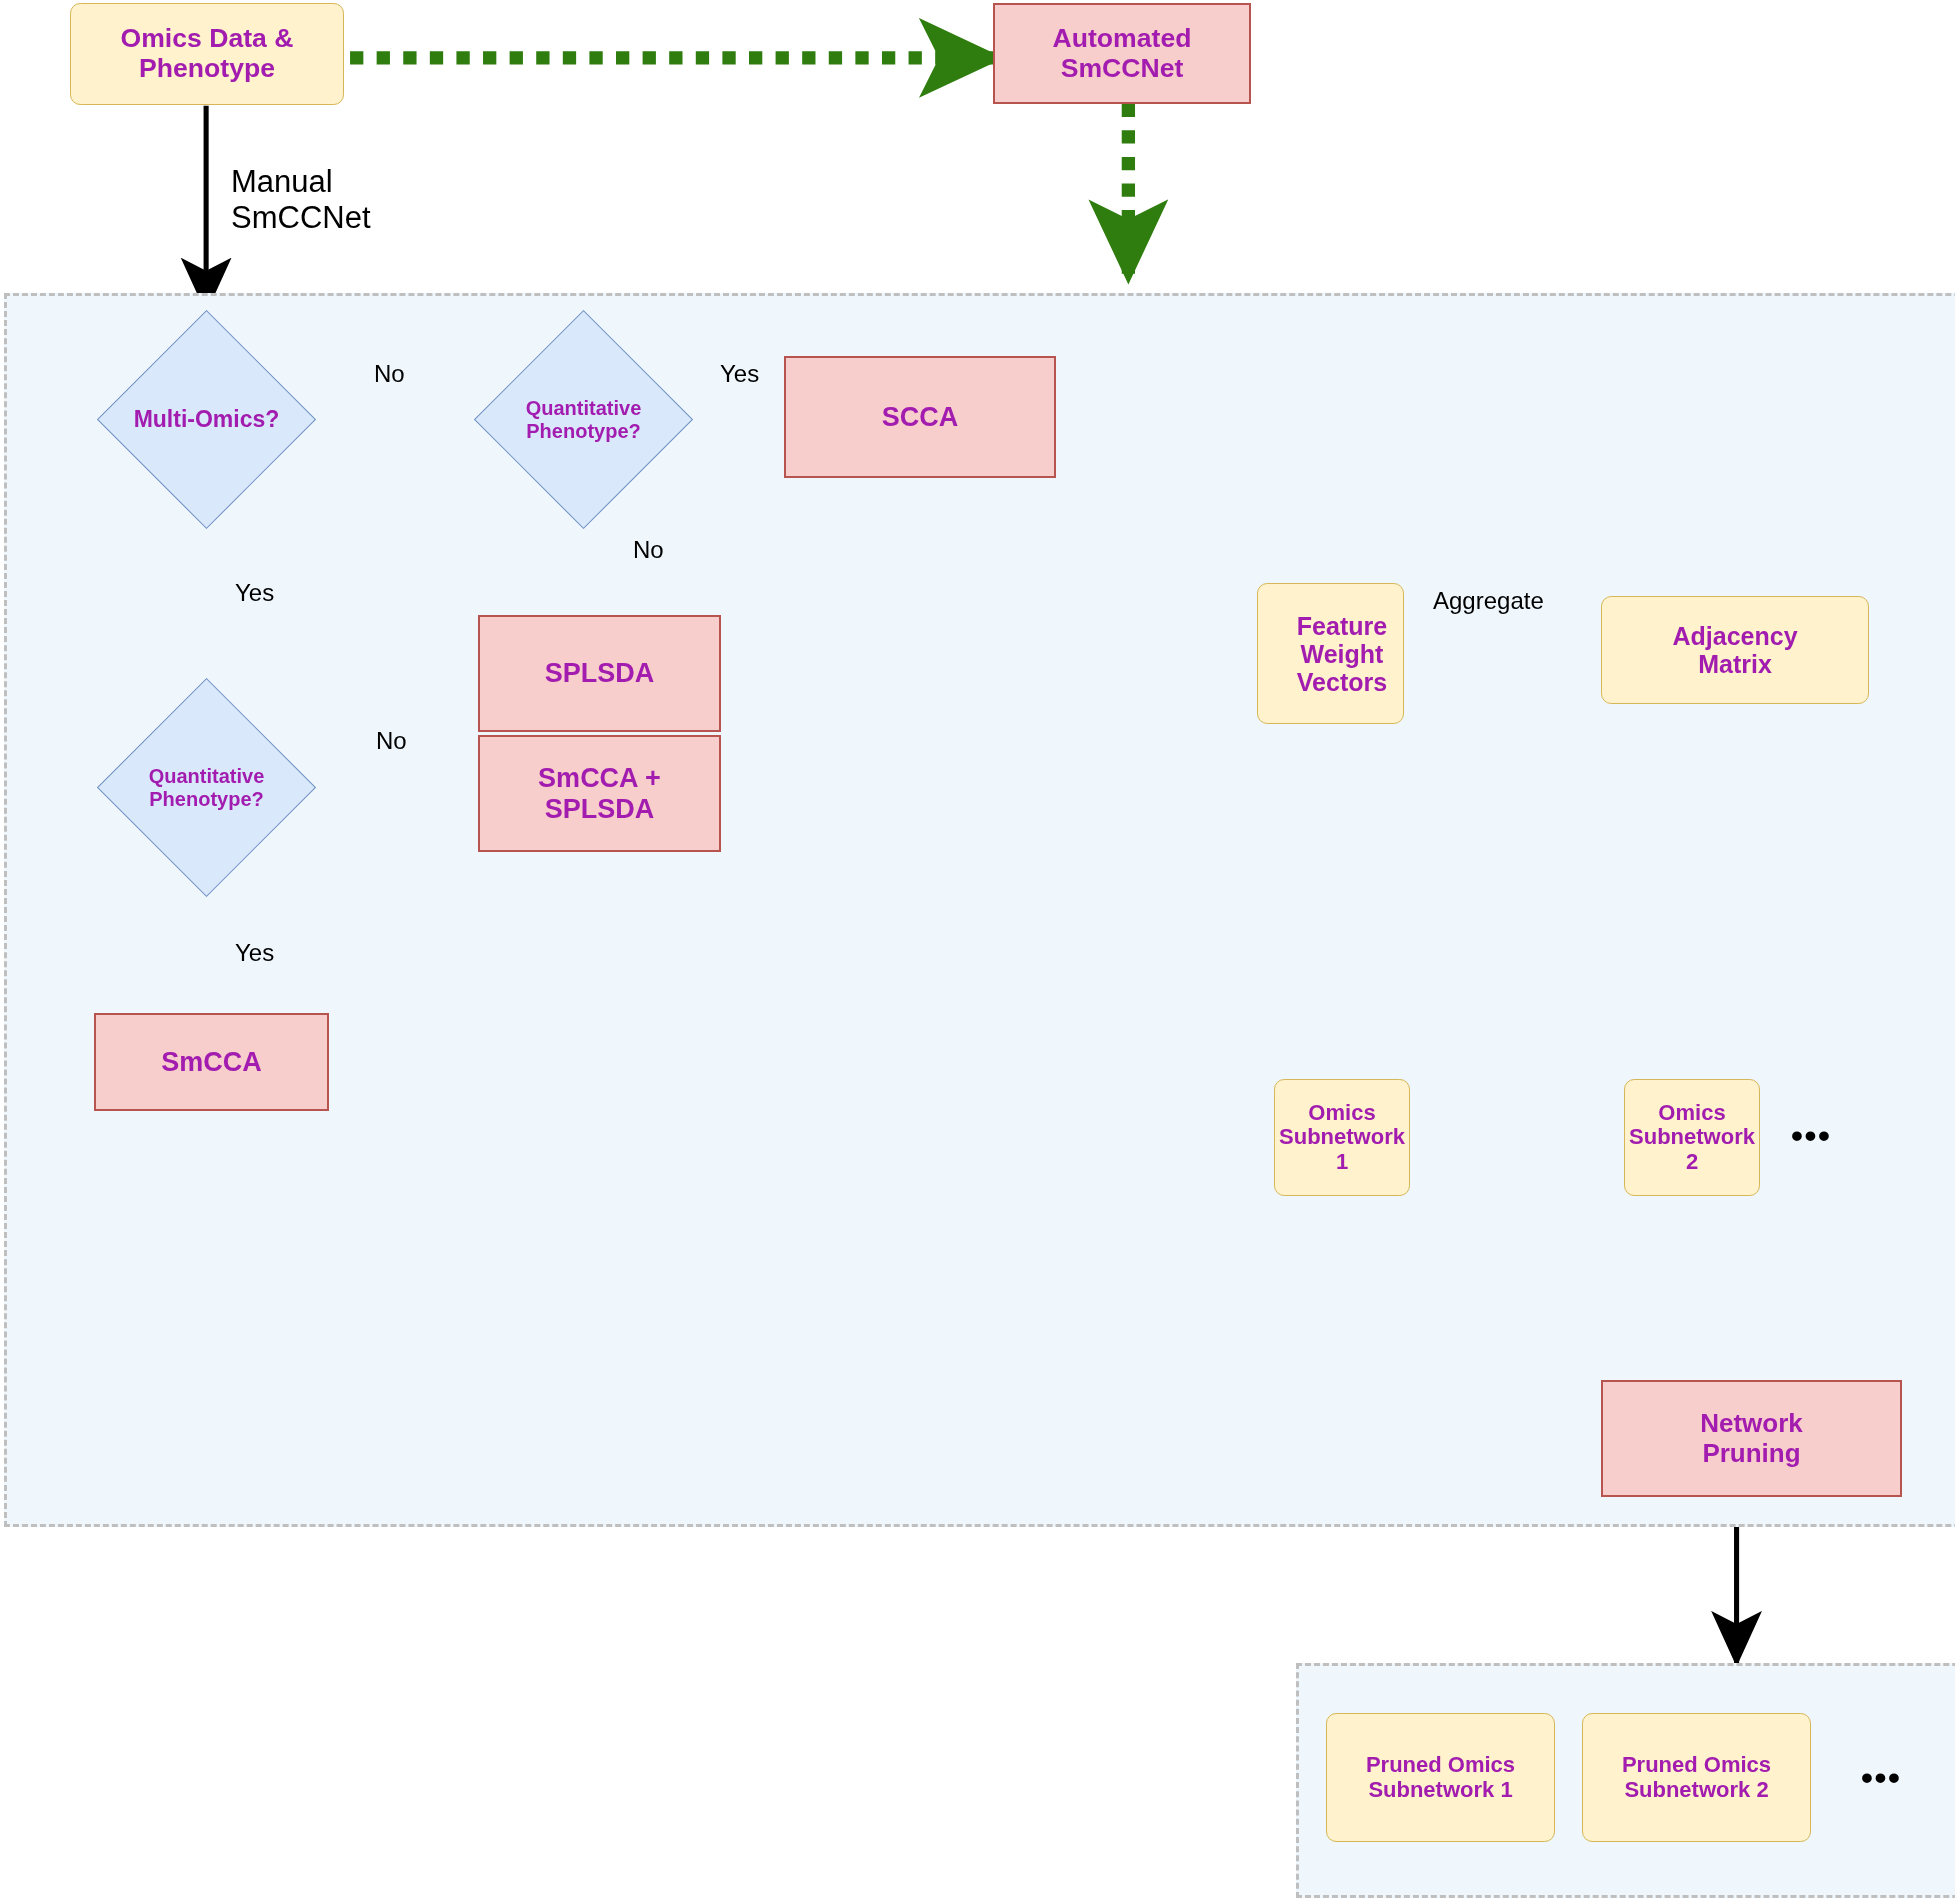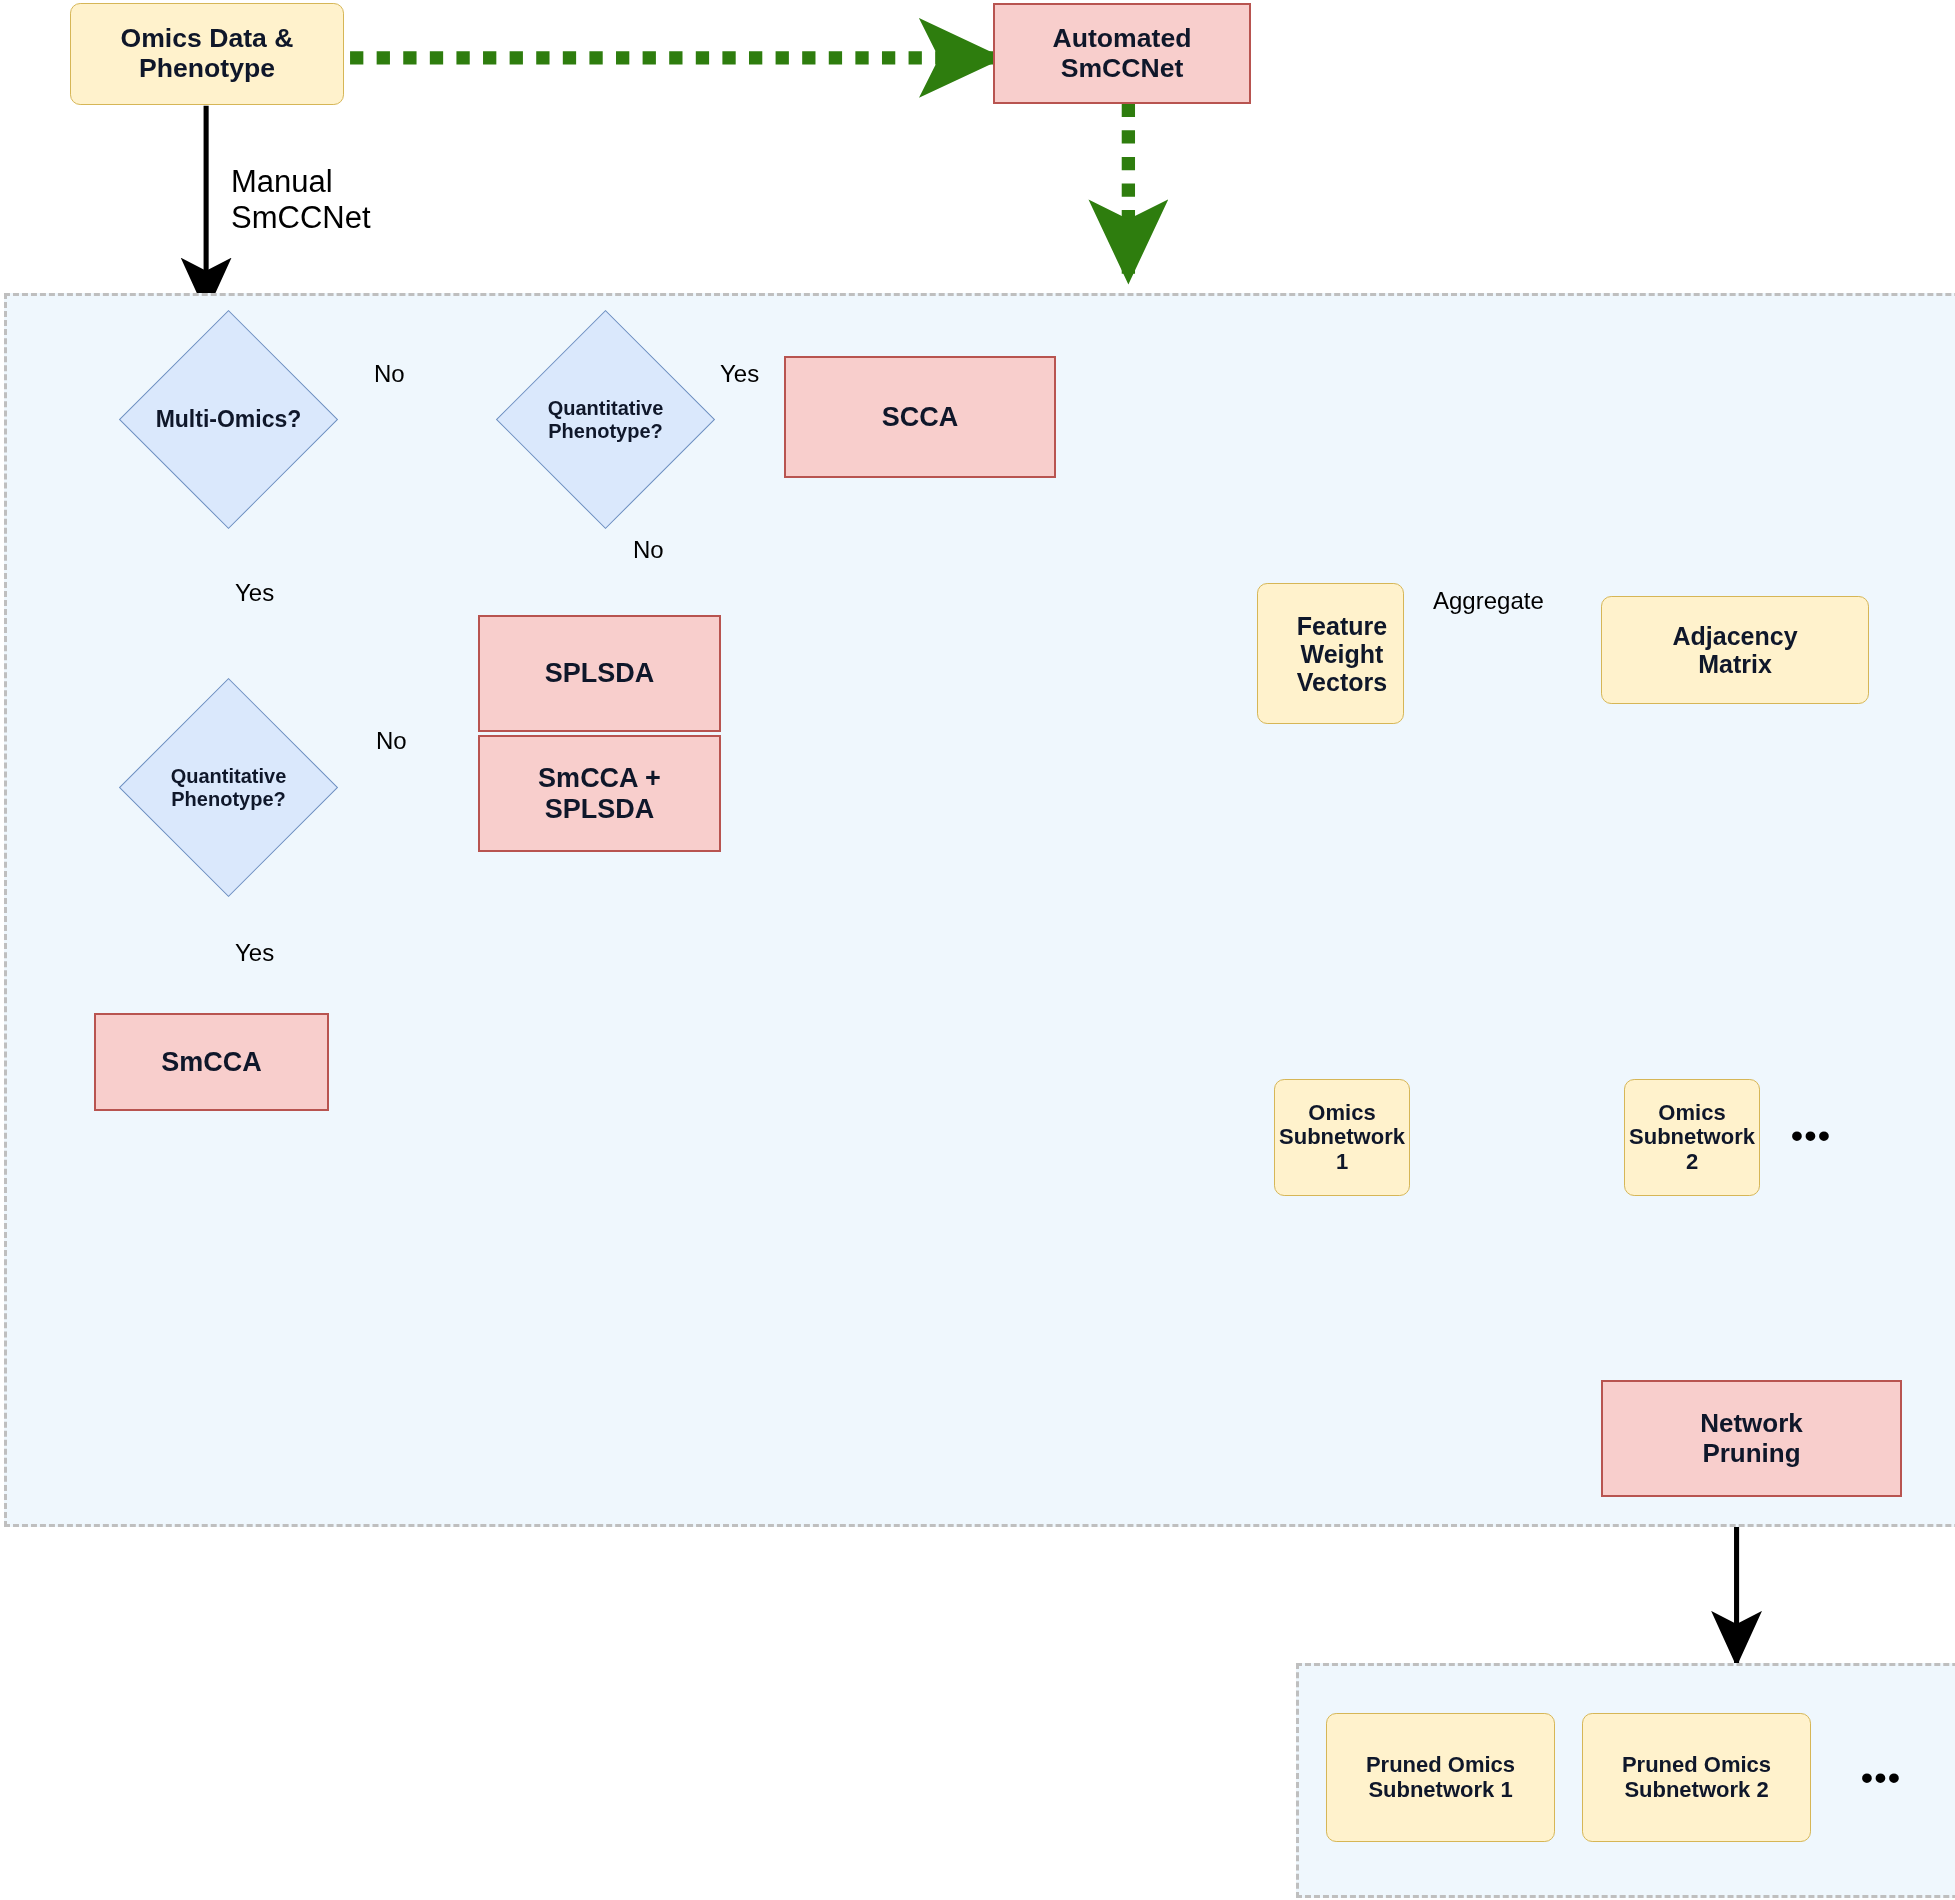--- a/index.html
+++ b/index.html
@@ -10,21 +10,21 @@
     font-family:"Liberation Sans", sans-serif;
     overflow:hidden;
   }
   .svg-layer{position:absolute;left:0;top:0;width:2290px;height:1901px;}
   .node{
     position:absolute;
     box-sizing:border-box;
     display:flex;align-items:center;justify-content:center;
     text-align:center;
     line-height:1.12;
-    color:#0f172a;
+    color:#a21caf;
     z-index:5;
   }
   .node span{display:block;white-space:pre-line;}
 
   
   .n-yellow{
     background:#fff2cc;
     border:1.6px solid #d6b656;
     border-radius:10.2px;
     font-weight:bold;
@@ -34,21 +34,20 @@
     background:#f8cecc;
     border:2.3px solid #b85450;
     border-radius:0;
     font-weight:bold;
   }
   
   .n-diamond{
     background:transparent;
     border:none;
     font-weight:bold;
-    margin-left:22px;
   }
   .n-diamond .dia-shape{
     position:absolute;left:0;top:0;width:100%;height:100%;
     background:#dae8fc;
     border:1.6px solid #6c8ebf;
     transform:rotate(45deg);
     box-sizing:border-box;
   }
   .n-diamond .dia-label{position:relative;z-index:2;}
 

